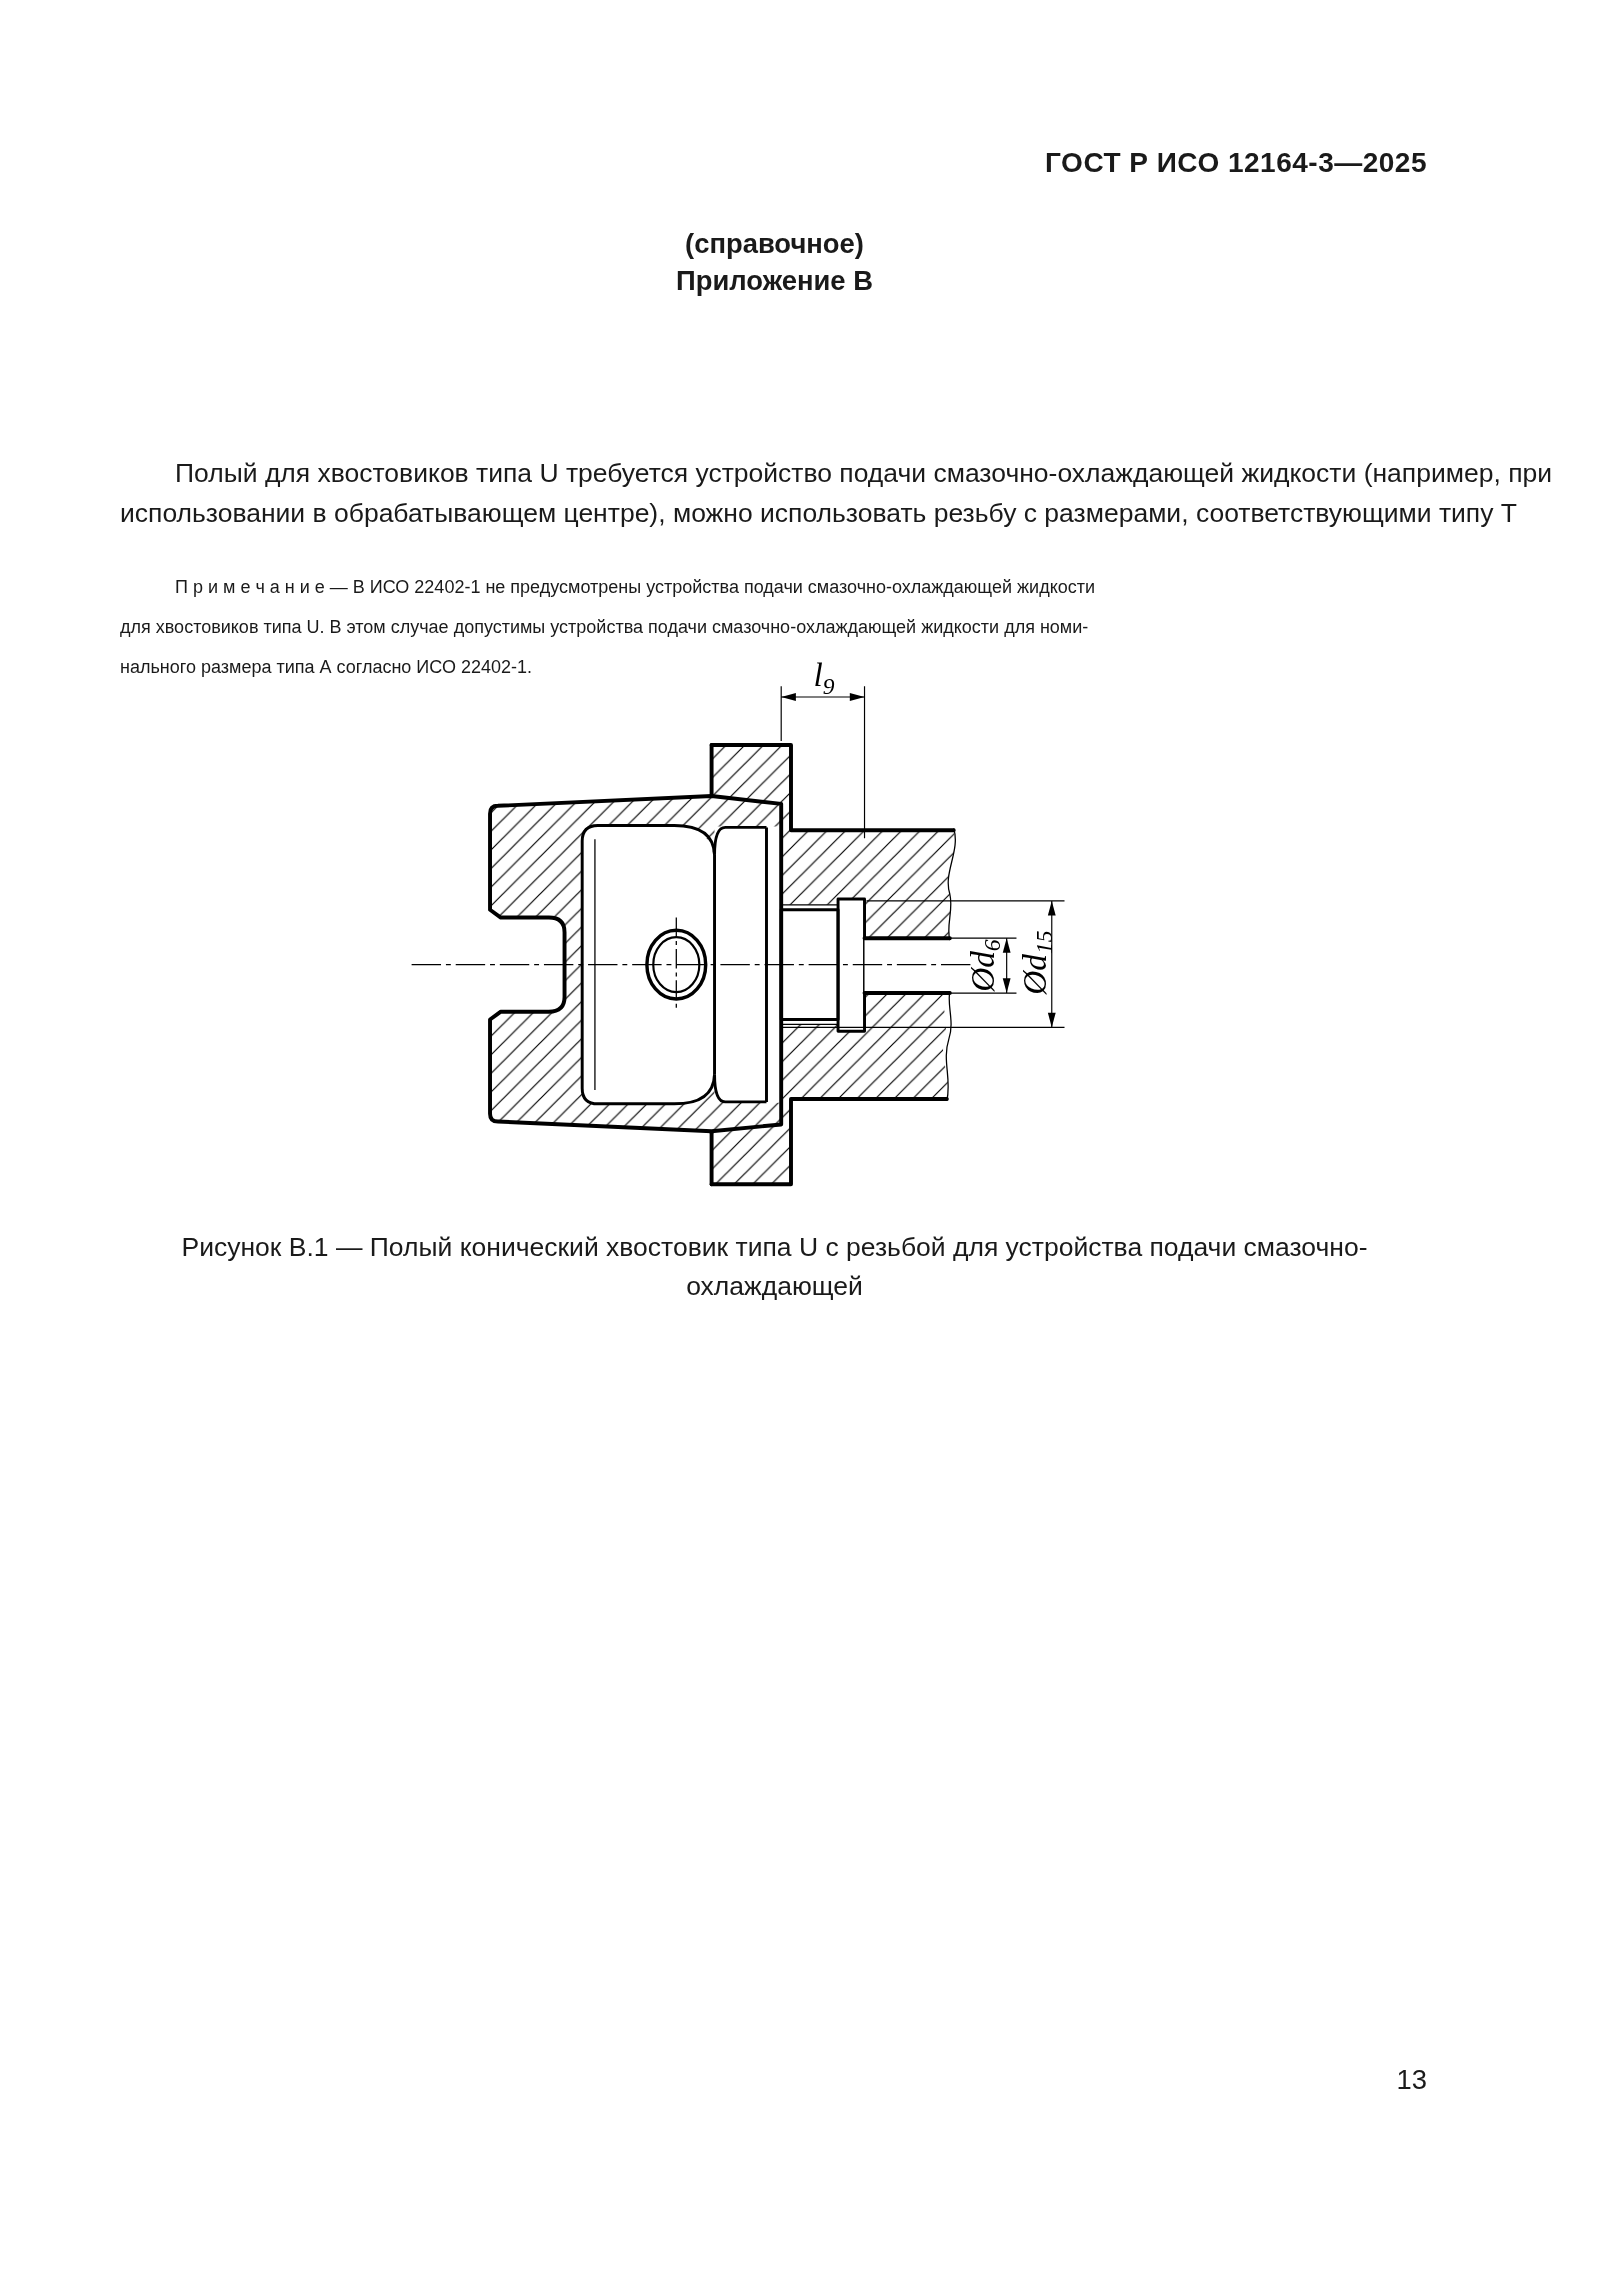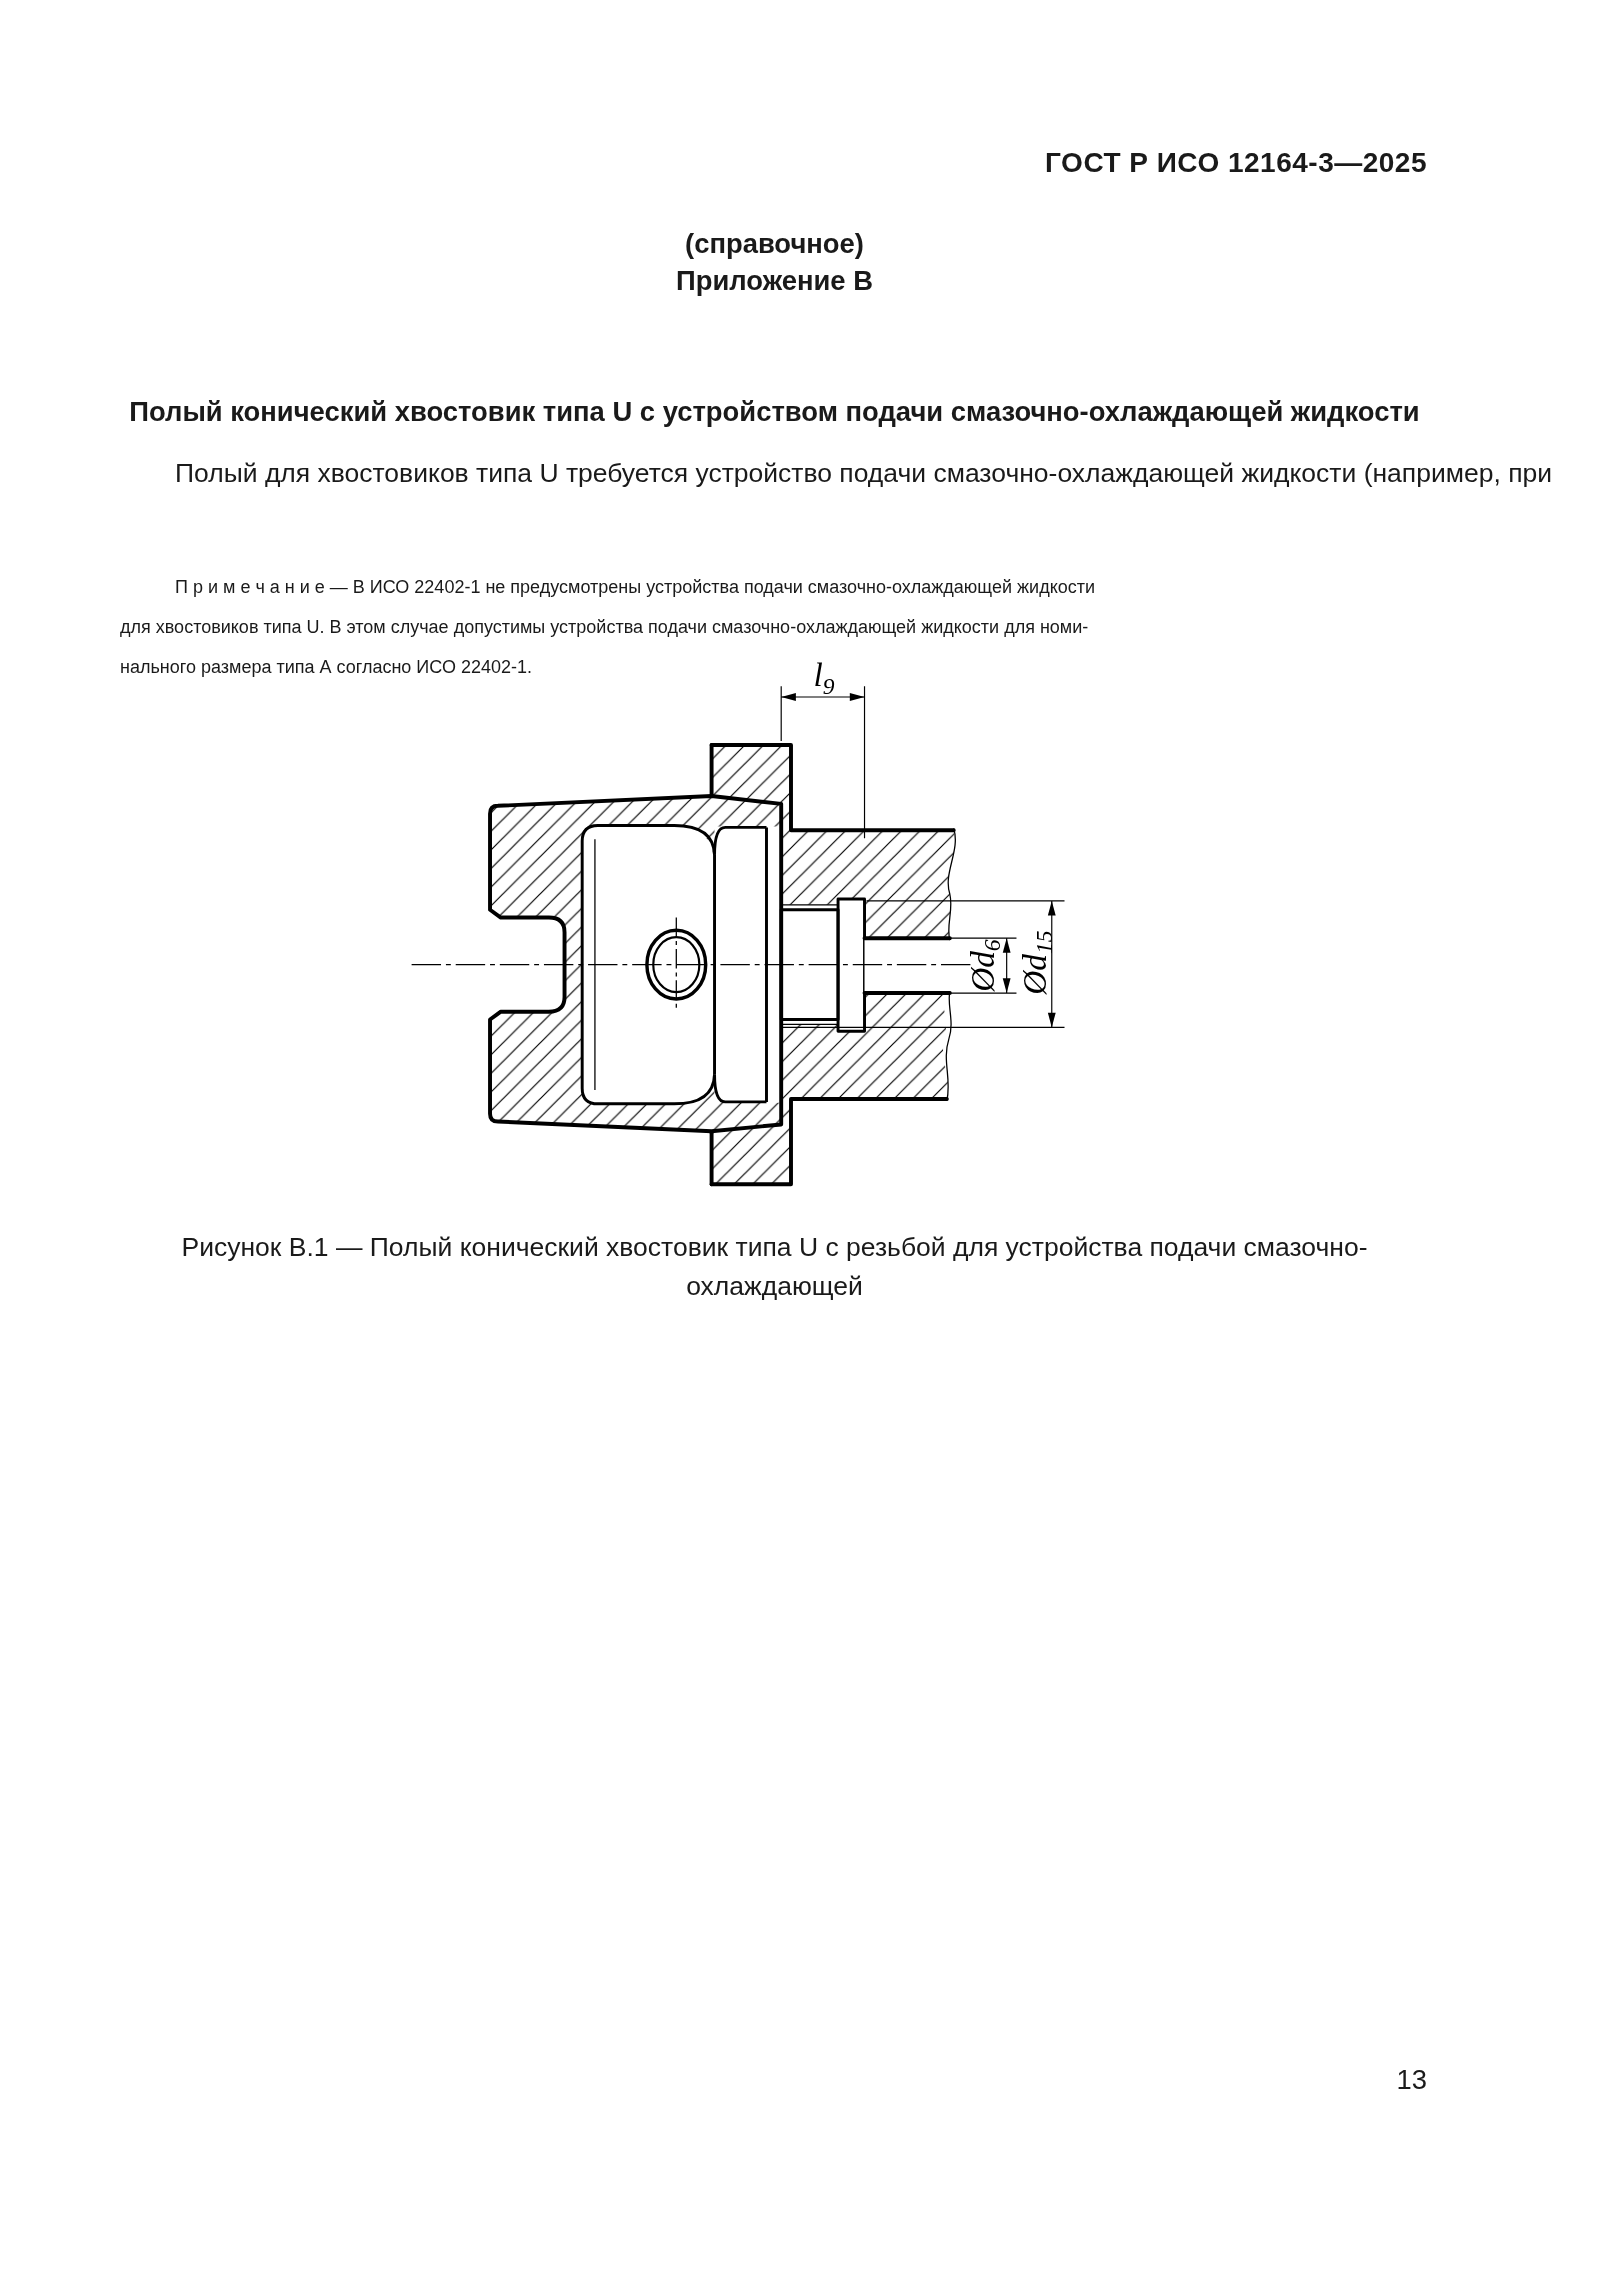--- a/index.html
+++ b/index.html
@@ -52,24 +52,24 @@
 <div class="page">
   <div class="content">
 
     <div class="doc-number">ГОСТ Р ИСО 12164-3—2025</div>
 
     <div class="appendix">
       <div>(справочное)</div>
       <div>Приложение В</div>
     </div>
 
-    <div class="sec-heading">Полый конический хвостовик типа U с устройством подачи смазочно-охлаждающей жидкости</div>
 
     <div class="para" id="para1">
       <div class="ln indent">Полый для хвостовиков типа U требуется устройство подачи смазочно-охлаждающей жидкости (например, при</div>
+      <div class="ln">использовании в обрабатывающем центре), можно использовать резьбу с размерами, соответствующими типу Т</div>
     </div>
 
     <div class="para" id="note">
       <div class="ln indent">П р и м е ч а н и е  — В ИСО 22402-1 не предусмотрены устройства подачи смазочно-охлаждающей жидкости</div>
       <div class="ln">для хвостовиков типа U. В этом случае допустимы устройства подачи смазочно-охлаждающей жидкости для номи-</div>
       <div class="ln">нального размера типа А согласно ИСО 22402-1.</div>
     </div>
 
     <div class="figure-caption">
       <div>Рисунок В.1 — Полый конический хвостовик типа U с резьбой для устройства подачи смазочно-охлаждающей</div>

